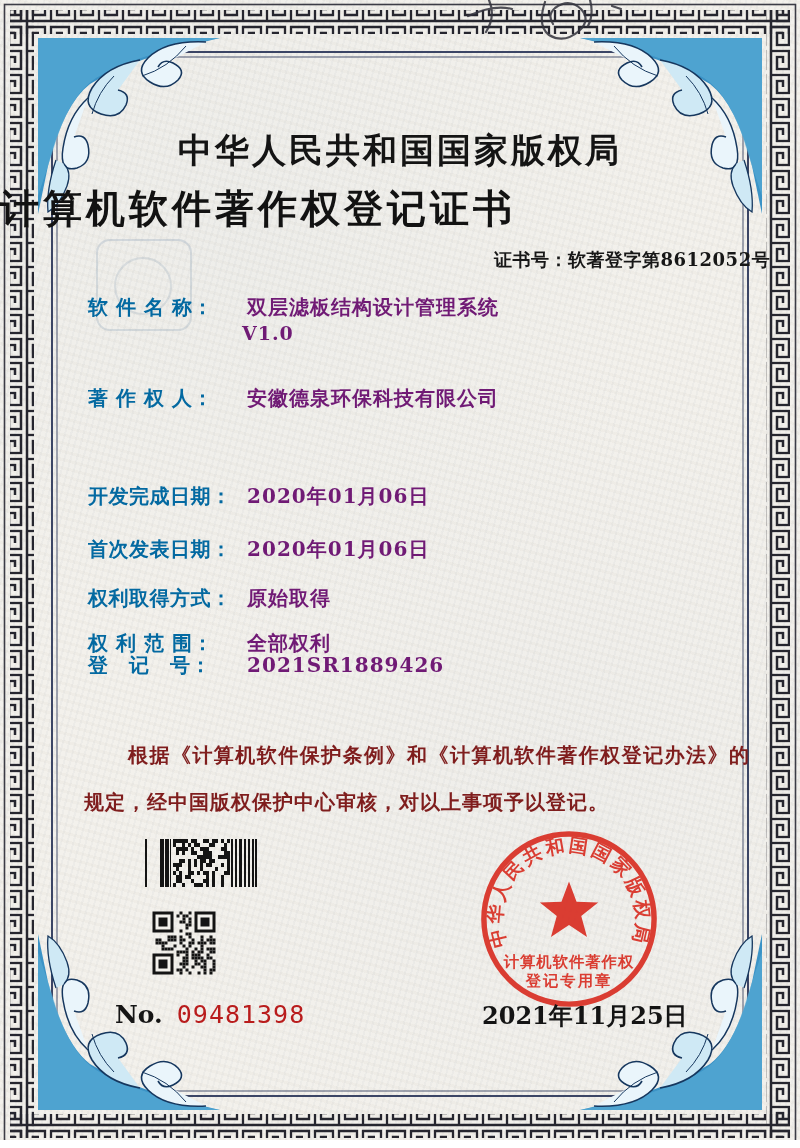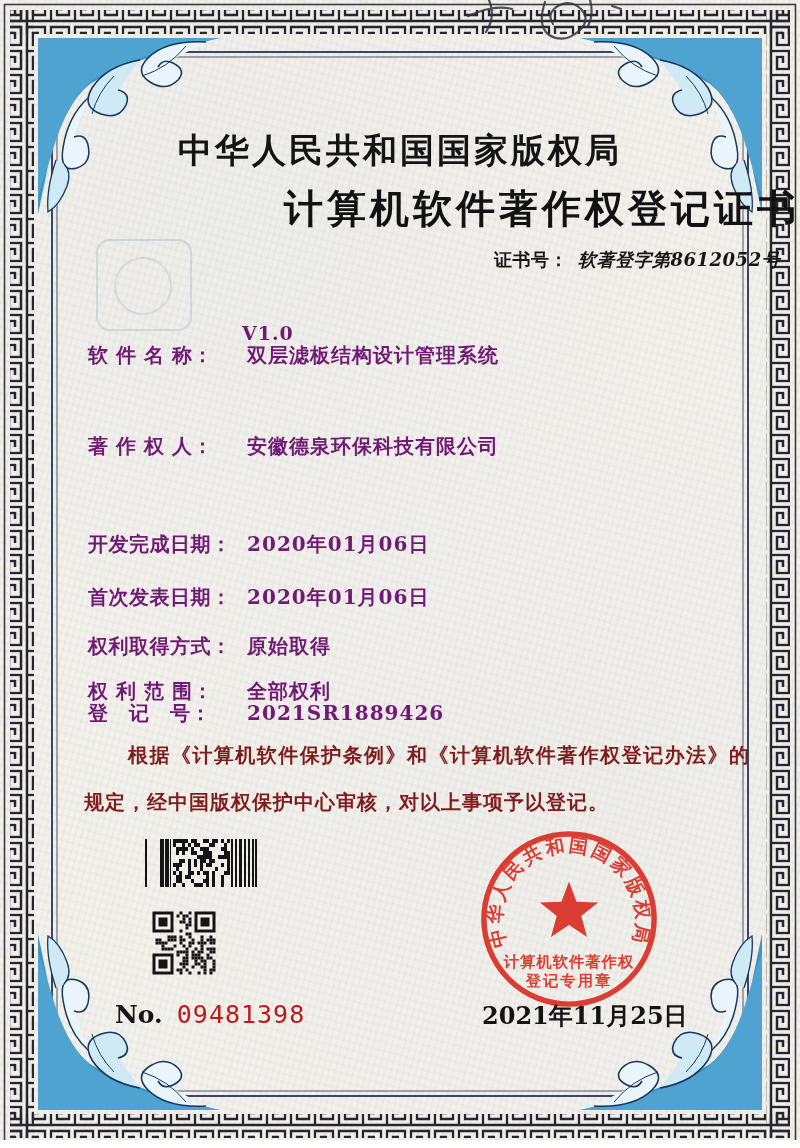--- a/index.html
+++ b/index.html
@@ -18,40 +18,40 @@
       radial-gradient(circle at 70% 70%, rgba(190,200,215,.08), rgba(0,0,0,0) 45%);
   }
   .frame-svg{position:absolute; inset:0; z-index:1; pointer-events:none;}
   .content{position:absolute; inset:0; z-index:2;}
 
   .authority{
     position:absolute; top:128px; left:0; width:100%; text-align:center;
     font-size:34px; font-weight:700; letter-spacing:3px; color:#141414;
   }
   .cert-title{
-    position:absolute; top:182px; left:0; width:100%; text-align:right;
+    position:absolute; top:182px; left:0; width:100%; text-align:left;
     font-size:39px; font-weight:700; letter-spacing:4px; color:#121212;
   }
   .cert-no{
     position:absolute; top:248px; left:494px; font-size:18px; font-weight:700; color:#171717;
     letter-spacing:.5px; white-space:nowrap;
   }
-  .cert-no .val{margin-left:10px;font-style:italic;}
+  .cert-no .val{margin-left:0;}
 
   .ghost-stamp{
     position:absolute; left:96px; top:239px; width:92px; height:88px;
     border:2px solid rgba(145,165,185,.38); border-radius:14px; opacity:.8;
   }
   .ghost-stamp::after{
     content:""; position:absolute; left:16px; top:16px; width:54px; height:54px;
     border:2px solid rgba(145,165,185,.32); border-radius:50%;
   }
 
   .field{position:absolute; left:88px; white-space:nowrap;}
-  .flabel{display:inline-block; width:154px; font-size:20px; font-weight:700; color:#701a75; letter-spacing:.5px;margin-top:48px;}
+  .flabel{display:inline-block; width:154px; font-size:20px; font-weight:700; color:#0369a1; letter-spacing:.5px;}
   .fvalue{font-size:20px; font-weight:700; color:#701a75; letter-spacing:1px;}
   .f0{top:294px;} .f0b{position:absolute; left:242px; top:322px; font-size:19px; font-weight:700;}
   .f1{top:385px;} .f2{top:483px;} .f3{top:536px;} .f4{top:585px;} .f5{top:630px;} .f6{top:652px;}
 
   .statement{
     position:absolute; left:84px; top:732px; width:666px;
     font-size:20px; font-weight:600; line-height:47px; letter-spacing:1px;
     text-indent:2.2em; color:#7f1d1d; text-align:justify;
   }
 

